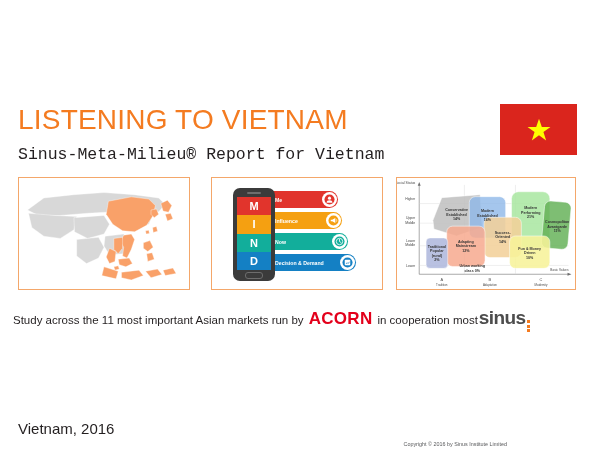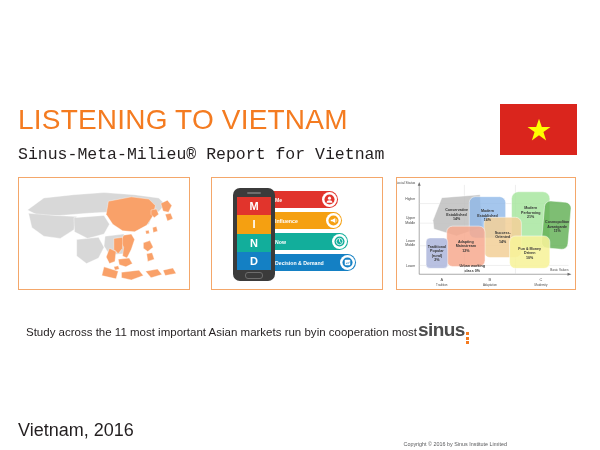--- a/index.html
+++ b/index.html
@@ -128,28 +128,27 @@
   }
   .bar-icon svg{display:block;}
 
   
   .milieu { position:absolute; inset:0; }
   .milieu svg { width:100%; height:100%; display:block; }
 
   
   .study-line {
     position: absolute;
-    left: 26px;
+    left: 13px;
     top: 307px;
     font-size: 11.5px;
     color: #231F20;
     white-space: nowrap;
     display: flex;
     align-items: baseline;
-    margin-top: 12px;
   }
   .study-line .txt { }
   .acorn {
     color: #E3001B;
     font-weight: bold;
     font-size: 17px;
     letter-spacing: 0.3px;
     margin: 0 5px;
   }
   .sinus-logo {
@@ -171,21 +170,21 @@
     position: relative;
     top: -1px;
   }
   .sinus-dots i { display:block; width:3px; height:3px; background:#F47B20; }
 
   
   .footer-left {
     position: absolute;
     left: 18px;
     top: 420px;
-    font-size: 18px;
+    font-size: 15px;
     color: #231F20;
   }
   .footer-copy {
     position: absolute;
     right: 16px;
     top: 441px;
     font-size: 5.4px;
     color: #58595B;
   }
 </style>
@@ -395,20 +394,21 @@
           <text x="292" y="210">C</text>
           <text x="292" y="220" font-size="6">Modernity</text>
         </g>
         <text x="348" y="190" font-size="6.5" fill="#4A4A4A" text-anchor="end">Basic Values</text>
       </svg>
     </div>
   </div>
 
   <div class="study-line">
     <span class="txt">Study across the 11 most important Asian markets run by</span>
+    <span class="acorn">ACORN</span>
     <span class="txt">in cooperation most</span>
     <span class="sinus-logo">
       <span class="sinus-word">sinus</span>
       <span class="sinus-dots">
           <i></i>
           <i></i>
           <i></i>
         </span>
     </span>
   </div>

